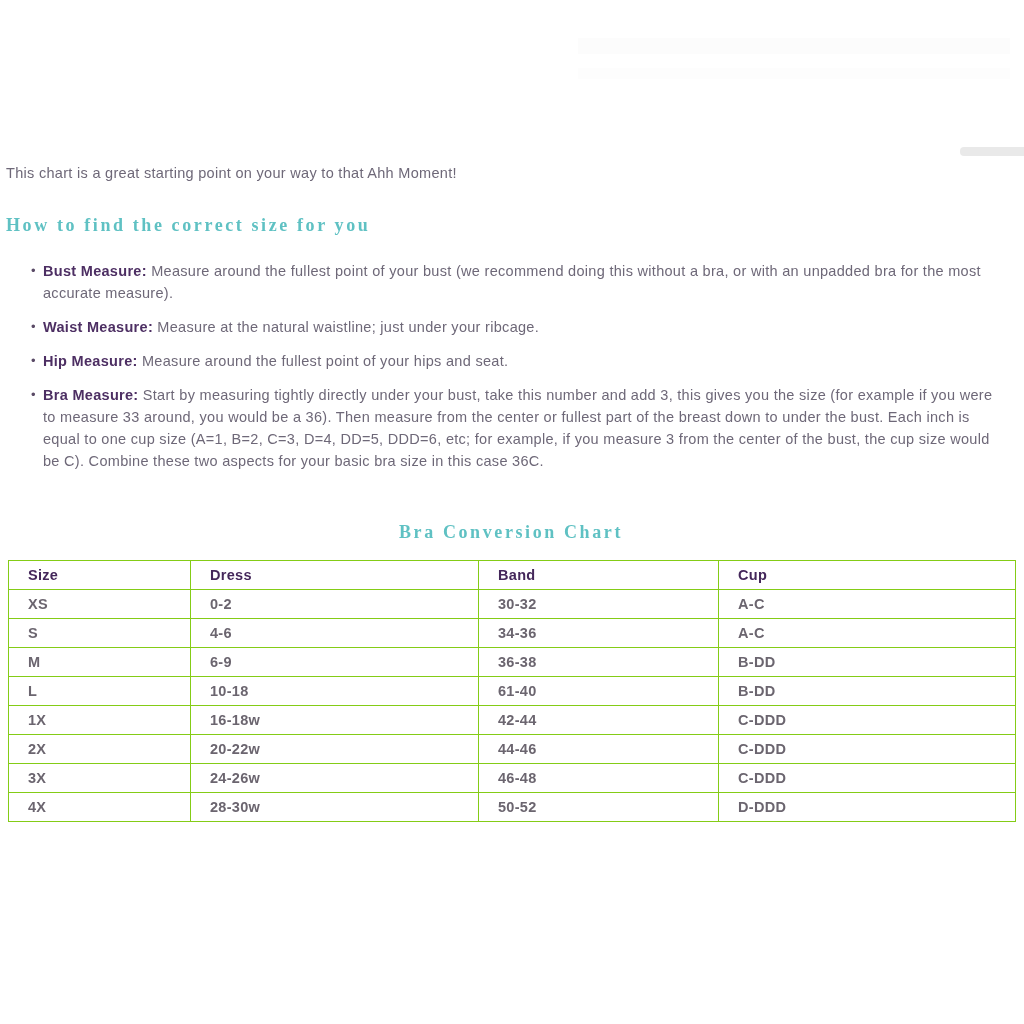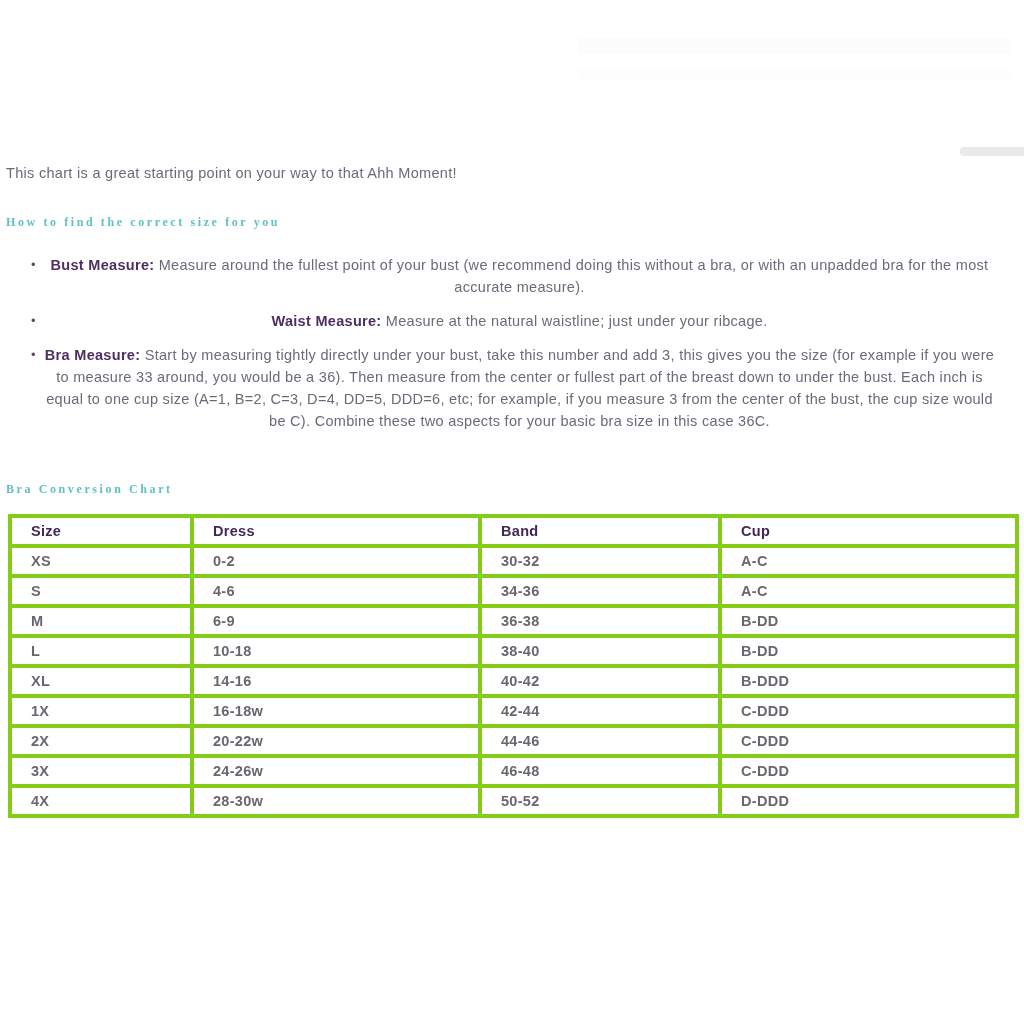--- a/index.html
+++ b/index.html
@@ -51,47 +51,46 @@
   .intro {
     margin-top: 163px;
     font-size: 14.5px;
     line-height: 20px;
     letter-spacing: 0.3px;
     color: #6e6878;
   }
   h2.section-heading {
     font-family: "Liberation Serif", serif;
     font-weight: 700;
-    font-size: 12px;
+    font-size: 18px;
     letter-spacing: 2.6px;
     color: #5fc1c3;
   }
   .heading-1 { margin-top: 32px; }
-  .heading-2 { margin-top: 50px; }
+  .heading-2 { margin-top: 50px; text-align: center; }
   .lead {
     margin-top: 22px;
     font-size: 14.5px;
     line-height: 20px;
     letter-spacing: 0.3px;
     color: #6e6878;
   }
   ul.measure-list {
     margin-top: 24px;
     list-style: none;
     width: 990px;
   }
   ul.measure-list li {
     position: relative;
     padding-left: 37px;
     margin-bottom: 12px;
     font-size: 14.5px;
     line-height: 22px;
     letter-spacing: 0.3px;
     color: #6e6878;
-    text-align: center;
   }
   ul.measure-list li::before {
     content: "\2022";
     position: absolute;
     left: 25px;
     top: 0;
     color: #5a4a66;
     font-size: 13px;
   }
   ul.measure-list .bullet-label {
@@ -100,21 +99,21 @@
   }
   table.size-table {
     margin-top: 17px;
     margin-left: 2px;
     border-collapse: collapse;
     table-layout: fixed;
     width: 1007px;
     font-size: 14.5px;
   }
   table.size-table th, table.size-table td {
-    border: 4px solid #84cc16;
+    border: 1px solid #84cc16;
     padding: 5px 19px;
     height: 29px;
     text-align: left;
     vertical-align: middle;
     letter-spacing: 0.3px;
   }
   table.size-table th {
     font-weight: 700;
     color: #44275a;
   }
@@ -138,20 +137,21 @@
   <div class="content">
 
     <p class="intro">This chart is a great starting point on your way to that Ahh Moment!</p>
 
     <h2 class="section-heading heading-1">How to find the correct size for you</h2>
 
 
     <ul class="measure-list">
       <li><span class="bullet-label">Bust Measure:</span><span> Measure around the fullest point of your bust (we recommend doing this without a bra, or with an unpadded bra for the most accurate measure).</span></li>
       <li><span class="bullet-label">Waist Measure:</span><span> Measure at the natural waistline; just under your ribcage.</span></li>
+      <li><span class="bullet-label">Hip Measure:</span><span> Measure around the fullest point of your hips and seat.</span></li>
       <li><span class="bullet-label">Bra Measure:</span><span> Start by measuring tightly directly under your bust, take this number and add 3, this gives you the size (for example if you were to measure 33 around, you would be a 36). Then measure from the center or fullest part of the breast down to under the bust. Each inch is equal to one cup size (A=1, B=2, C=3, D=4, DD=5, DDD=6, etc; for example, if you measure 3 from the center of the bust, the cup size would be C). Combine these two aspects for your basic bra size in this case 36C.</span></li>
     </ul>
 
     <h2 class="section-heading heading-2">Bra Conversion Chart</h2>
 
     <table class="size-table">
       <colgroup>
         <col style="width:182px">
         <col style="width:288px">
         <col style="width:240px">
@@ -180,28 +180,22 @@
           </tr>
           <tr>
             <td>M</td>
             <td>6-9</td>
             <td>36-38</td>
             <td>B-DD</td>
           </tr>
           <tr>
             <td>L</td>
             <td>10-18</td>
-            <td>38-40</td>
+            <td>61-40</td>
             <td>B-DD</td>
-          </tr>
-          <tr>
-            <td>XL</td>
-            <td>14-16</td>
-            <td>40-42</td>
-            <td>B-DDD</td>
           </tr>
           <tr>
             <td>1X</td>
             <td>16-18w</td>
             <td>42-44</td>
             <td>C-DDD</td>
           </tr>
           <tr>
             <td>2X</td>
             <td>20-22w</td>

